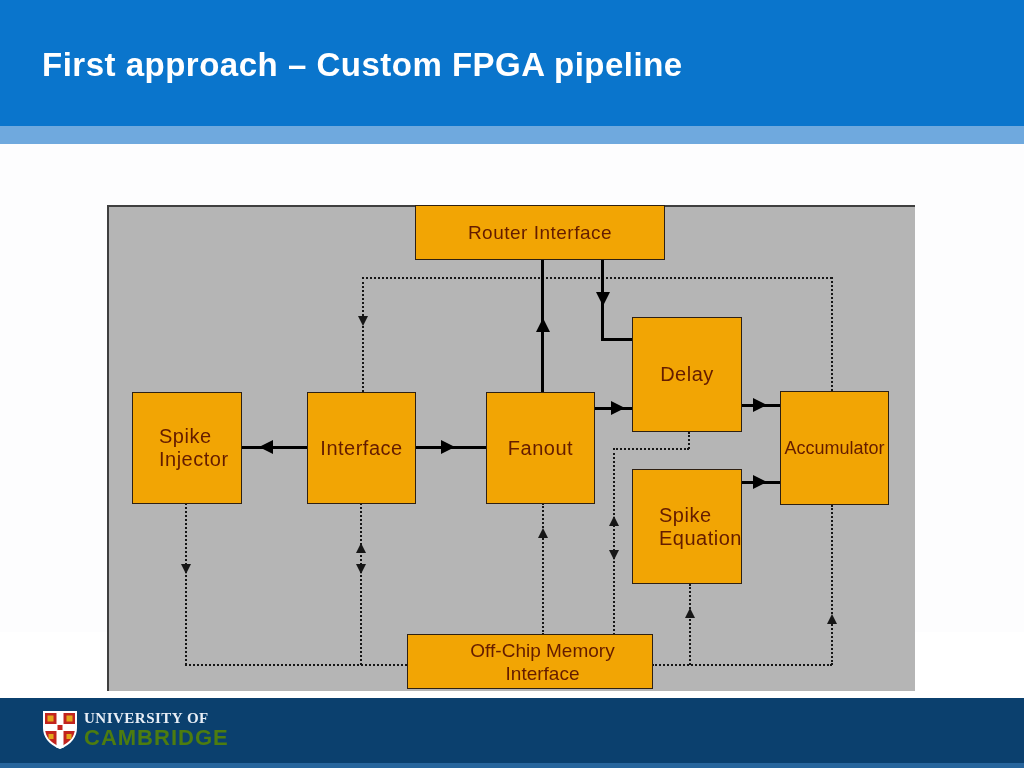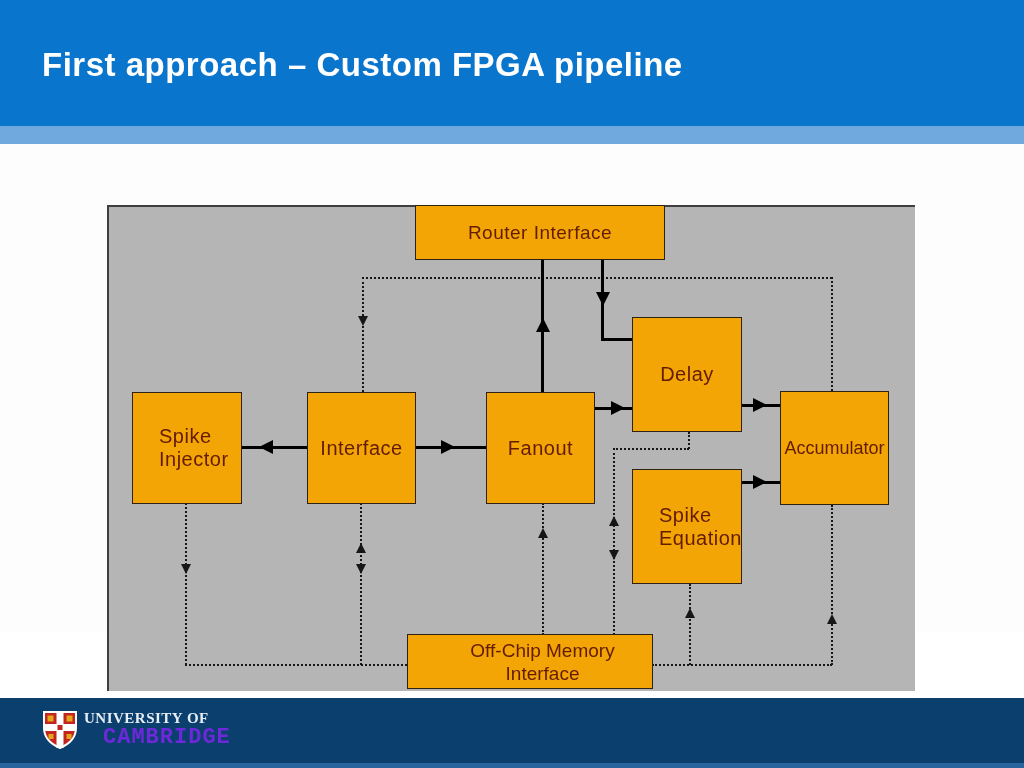--- a/index.html
+++ b/index.html
@@ -62,22 +62,22 @@
   .dar.down { border-left:5px solid transparent; border-right:5px solid transparent; border-top:10px solid #161616; }
   
   .footer { position:absolute; left:0; top:698px; width:1024px; height:70px; background:var(--footer-navy); }
   .footer-strip { position:absolute; left:0; top:763px; width:1024px; height:5px; background:var(--footer-strip); }
   .crest { position:absolute; left:42px; top:710px; }
   .uni-line1 {
     position:absolute; left:84px; top:710px; color:#e8eef6;
     font-family:"Liberation Serif", serif; font-weight:600; font-size:15px; letter-spacing:0.5px;
   }
   .uni-line2 {
-    position:absolute; left:84px; top:725px; color:#6d28d9;
-    font-family:Liberation Mono, monospace; font-weight:600; font-size:22px; letter-spacing:1px;margin-left:19px;
+    position:absolute; left:84px; top:725px; color:#4d7c0f;
+    font-family:Liberation Sans, sans-serif; font-weight:600; font-size:22px; letter-spacing:1px;
   }
 </style>
 </head>
 <body>
 
 <div class="slide">
 
   <div class="header">
     <div class="title">First approach – Custom FPGA pipeline</div>
   </div>

